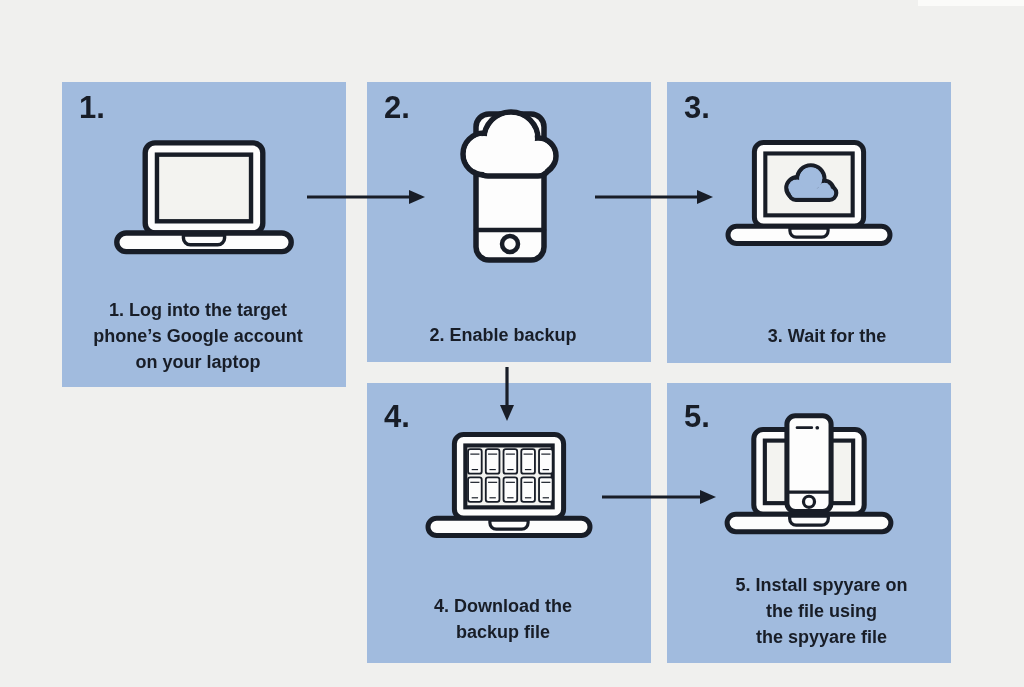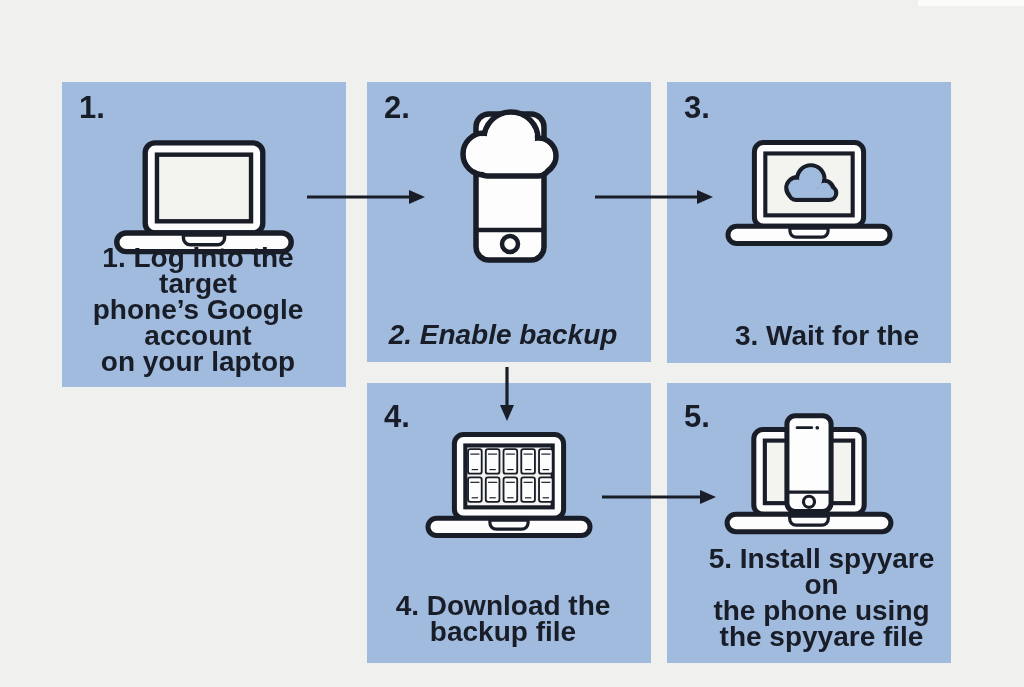--- a/index.html
+++ b/index.html
@@ -34,26 +34,26 @@
   }
   .b4 .num,.b5 .num{top:16px;}
   .icon{position:absolute;display:block;}
   .b1 .icon{left:44px;top:56px;width:196px;}
   .b2 .icon{left:67px;top:24px;width:150px;}
   .b3 .icon{left:51px;top:56px;width:182px;}
   .b4 .icon{left:51px;top:47px;width:182px;}
   .b5 .icon{left:50px;top:30px;width:184px;}
   .caption{
     position:absolute;left:0;right:12px;margin:0;
-    text-align:center;font-size:28px;line-height:26px;
+    text-align:center;font-size:18px;line-height:26px;
     font-weight:700;color:var(--ink);
   }
   .caption span{display:block;}
   .b1 .caption{bottom:12px;}
-  .b2 .caption{bottom:14px;font-style:italic;}
+  .b2 .caption{bottom:14px;}
   .b3 .caption{bottom:14px;margin-left:48px;}
   .b4 .caption{bottom:18px;}
   .b5 .caption{bottom:13px;margin-left:37px;}
   .arrow{position:absolute;}
   .a12{left:307px;top:189px;}
   .a23{left:595px;top:189px;}
   .a24{left:499px;top:367px;}
   .a45{left:602px;top:489px;}
   
   .shell{fill:var(--white);stroke:var(--ink);stroke-width:5.5;}
@@ -218,21 +218,21 @@
       <rect class="shell" x="76" y="3" width="48" height="104" rx="9" stroke-width="5"></rect>
       <path class="ln" stroke-width="3" d="M87 16 H103"></path>
       <circle cx="109" cy="16" r="2" fill="#181d27"></circle>
       <path class="ln" stroke-width="3.5" d="M76 86 H124"></path>
       <circle class="wfill" cx="100" cy="96.5" r="6" stroke="#181d27" stroke-width="3.5"></circle>
       <rect class="shell" x="11" y="110" width="178" height="19" rx="9.5"></rect>
       <path class="ln" stroke-width="3.5" fill="#fdfdfd" d="M79 112 h42 v3 a7 7 0 0 1 -7 7 h-28 a7 7 0 0 1 -7 -7 z"></path>
     </svg>
     <p class="caption">
       <span>5. Install spyyare on</span>
-      <span>the phone using</span>
+      <span>the file using</span>
       <span>the spyyare file</span>
     </p>
   </section>
 
   <svg class="arrow a12" width="118" height="16" xmlns="http://www.w3.org/2000/svg">
     <line class="aline" x1="0" y1="8" x2="103" y2="8"></line>
     <polygon class="ahead" points="102,1 118,8 102,15"></polygon>
   </svg>
   <svg class="arrow a23" width="118" height="16" xmlns="http://www.w3.org/2000/svg">
     <line class="aline" x1="0" y1="8" x2="103" y2="8"></line>

